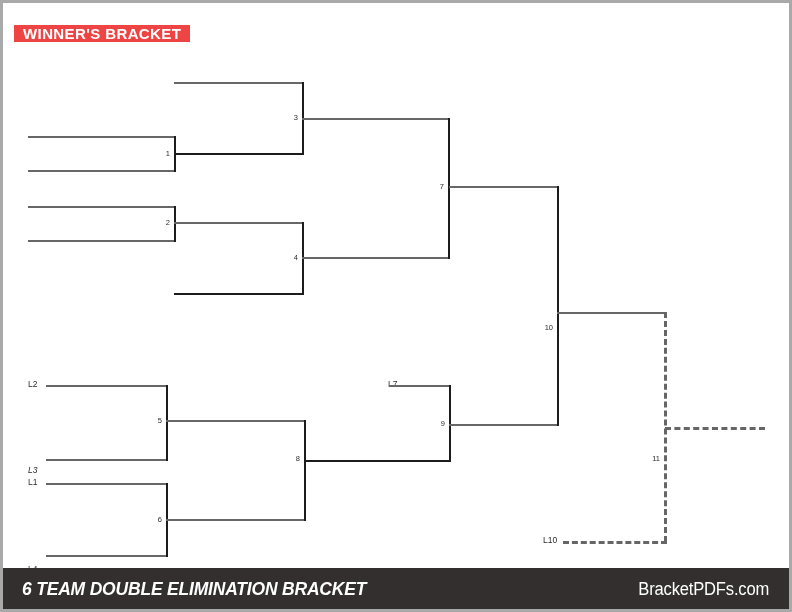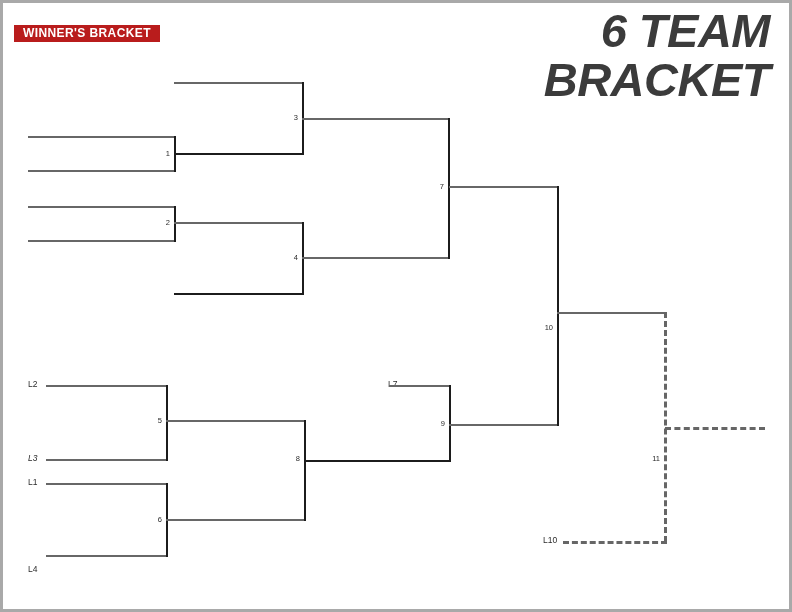--- a/index.html
+++ b/index.html
@@ -26,23 +26,23 @@
     pointer-events: none;
   }
   #canvas {
     position: absolute;
     left: 0; top: 0;
     width: 792px; height: 612px;
   }
   
   .section-tab {
     position: absolute;
-    background: #b91c1c;
+    background: #ef4444;
     color: #ffffff;
-    font-size: 12px;
+    font-size: 15px;
     font-weight: bold;
     letter-spacing: 0.4px;
     padding: 3px 9px 3px 9px;
     white-space: nowrap;
     line-height: 11px;
   }
   #tab-winners { left: 14px; top: 25px; }
   #tab-losers  { left: 14px; top: 336px; }
 
   
@@ -162,21 +162,21 @@
     <div class="vline" style="left:302px; top:222px; height:73px;"></div>
     <div class="mnum" style="left:278px; top:254px; width:20px;">4</div>
 
     <div class="hline" style="left:302px; top:118px; width:148px;"></div>
     <div class="hline" style="left:302px; top:257px; width:148px;"></div>
     <div class="vline" style="left:448px; top:118px; height:141px;"></div>
     <div class="mnum" style="left:424px; top:183px; width:20px;">7</div>
 
     <div class="seedlbl" style="left:28px;  top:380px;">L2</div>
     <div class="hline" style="left:46px;  top:385px; width:122px;"></div>
-    <div class="seedlbl" style="left:28px;  top:454px;font-style:italic;">L3</div>
+    <div class="seedlbl" style="left:28px;  top:466px;font-style:italic;">L3</div>
     <div class="hline" style="left:46px;  top:459px; width:122px;"></div>
     <div class="vline" style="left:166px; top:385px; height:76px;"></div>
     <div class="mnum" style="left:142px; top:417px; width:20px;">5</div>
 
     <div class="seedlbl" style="left:28px;  top:478px;">L1</div>
     <div class="hline" style="left:46px;  top:483px; width:122px;"></div>
     <div class="seedlbl" style="left:28px;  top:565px;">L4</div>
     <div class="hline" style="left:46px;  top:555px; width:122px;"></div>
     <div class="vline" style="left:166px; top:483px; height:74px;"></div>
     <div class="mnum" style="left:142px; top:516px; width:20px;">6</div>
@@ -202,20 +202,20 @@
     <div class="dash-v" style="left:664px; top:312px; height:230px;"></div>
     <div class="seedlbl" style="left:543px; top:536px;">L10</div>
     <div class="dash-h" style="left:563px; top:541px; width:104px;"></div>
     <div class="dash-h" style="left:665px; top:427px; width:100px;"></div>
     <div class="mnum" style="left:640px; top:423px; width:20px;margin-top:32px;">11</div>
 
   </div>
 
   <div class="section-tab" id="tab-winners">WINNER'S BRACKET</div>
 
-  <div id="title">
-    <span class="t-line">6 TEAM</span>
-    <span class="t-line">BRACKET</span>
+
+  <div id="footer">
+    <div id="footer-title">6 TEAM DOUBLE ELIMINATION BRACKET</div>
+    <div id="footer-site">BracketPDFs.com</div>
   </div>
-
 
   <div id="frame"></div>
 </div>
 
 </body></html>

